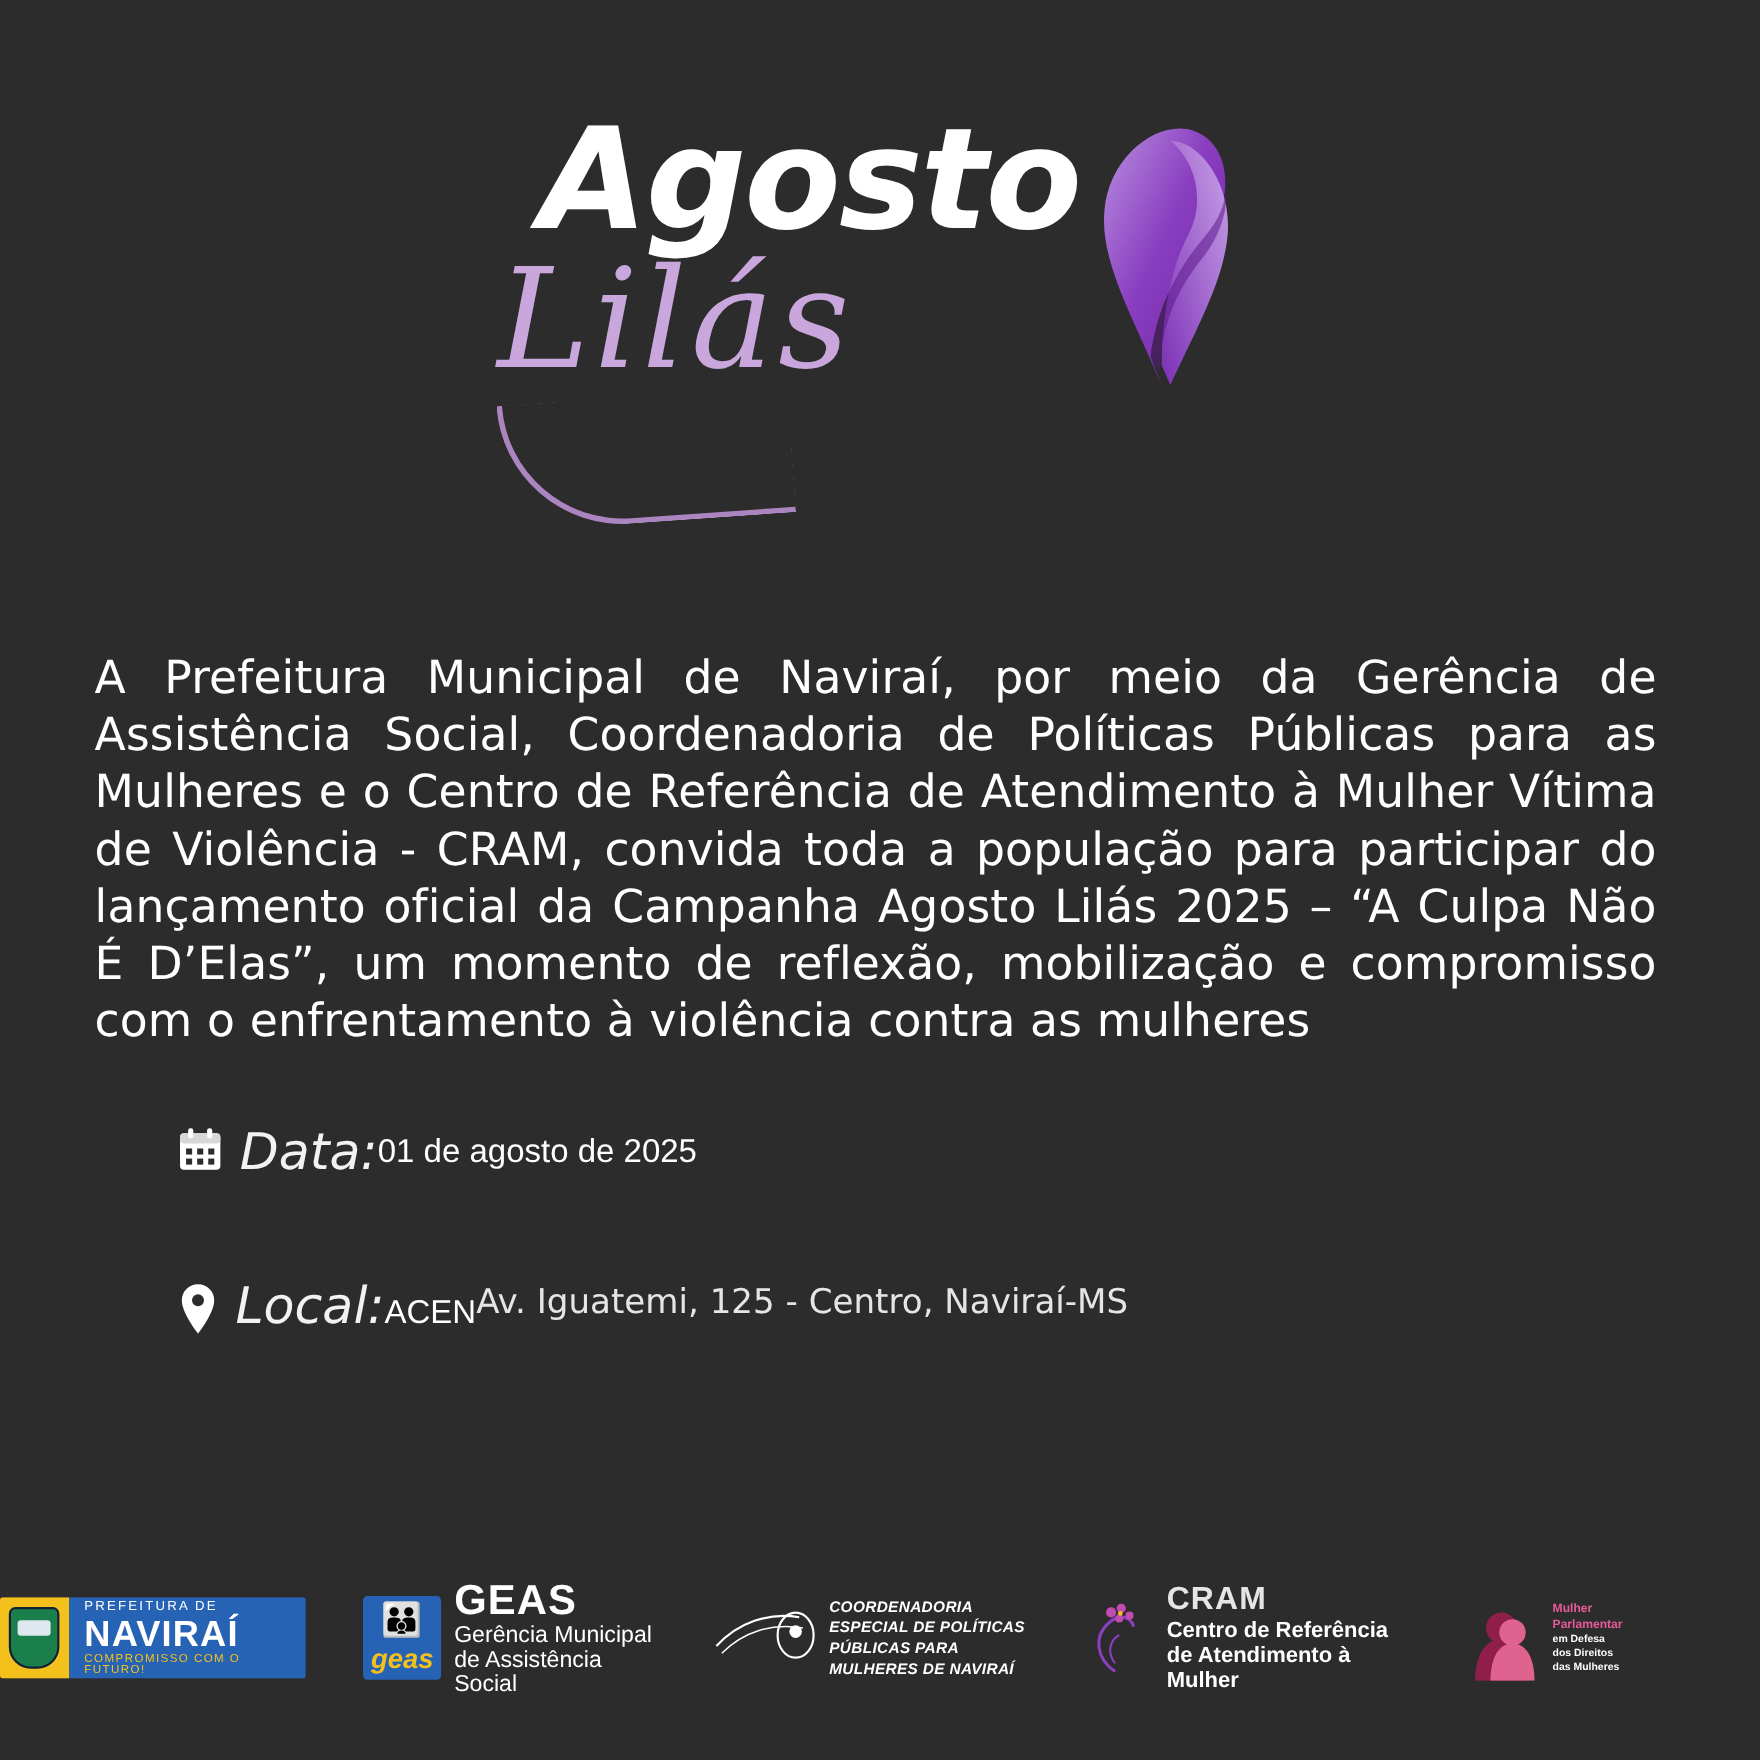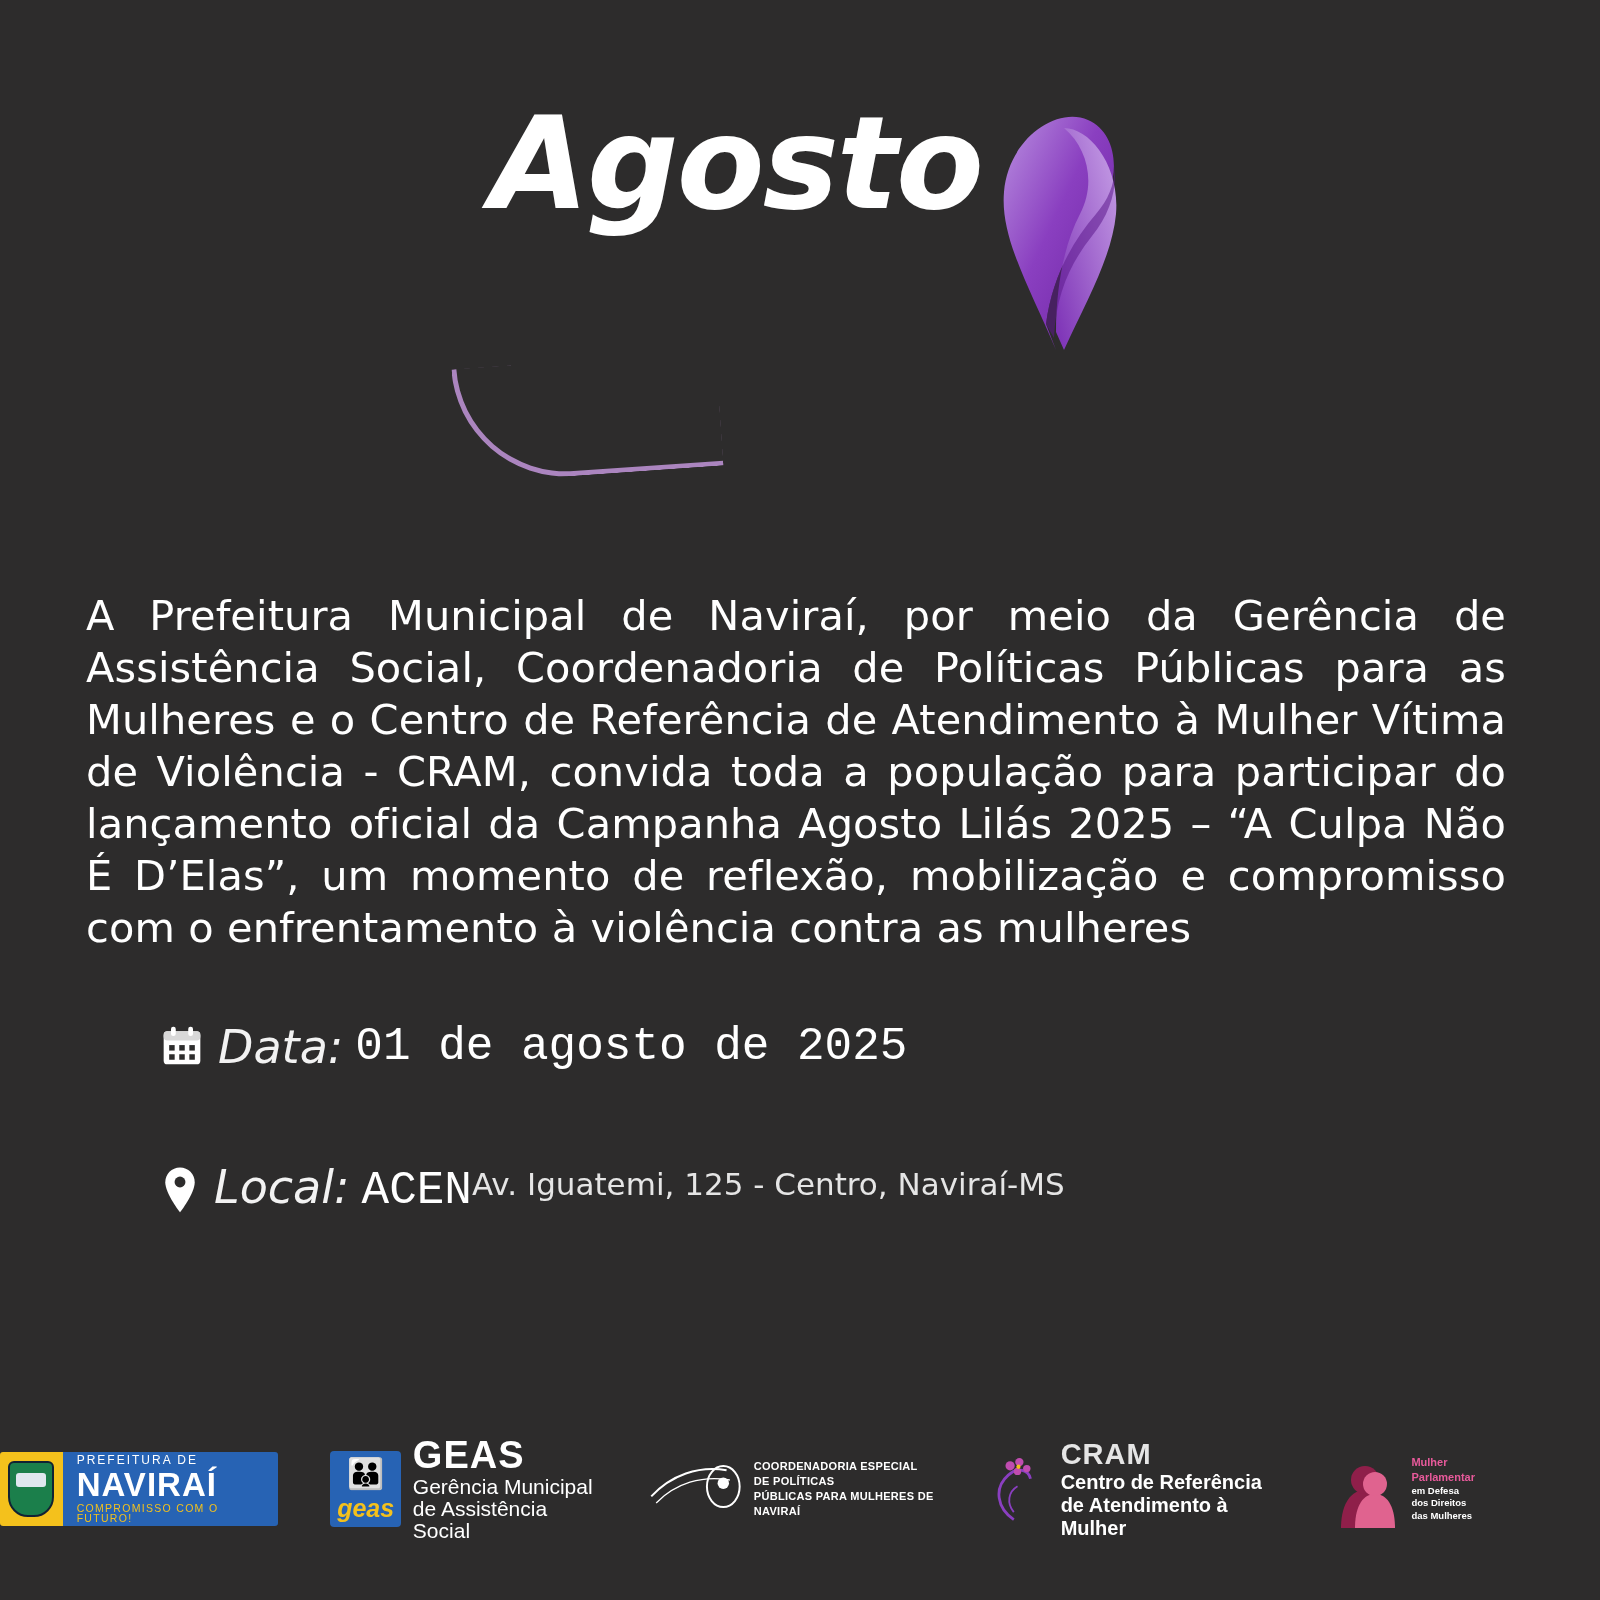--- a/index.html
+++ b/index.html
@@ -99,24 +99,23 @@
     line-height: 1;
   }
   .label {
     font-family: "DejaVu Sans", sans-serif;
     font-style: italic;
     font-size: 46px;
     color: #f2f2f2;
     white-space: nowrap;
   }
   .value {
-    font-family: Liberation Mono, monospace;
-    font-size: 46px;
-    color: #ffffff;
-    margin-left: 12px;
+    font-family: Liberation Sans, sans-serif;
+    font-size: 30px;
+    color: #ffffff;
     white-space: nowrap;
   }
   .local-wrap { display: flex; flex-direction: row; }
   .local-line1 { display: flex; align-items: baseline; }
   .local-addr {
     font-family: "DejaVu Sans", sans-serif;
     font-size: 31px;
     color: #e5e5e5;
     margin-top: 6px;
     white-space: nowrap;
@@ -194,46 +193,48 @@
     color: #f4c11c; margin-bottom: 4px;
   }
   .geas-txt { margin-left: 12px; line-height: 1.05; }
   .geas-title { font-size: 38px; font-weight: bold; color: #fff; letter-spacing: 1px; }
   .geas-sub { font-size: 21px; color: #fff; }
 
   
   .coord { display: flex; align-items: center; }
   .coord-txt {
     margin-left: 8px;
-    font-size: 11px;
+    font-size: 14px;
     font-weight: bold;
     color: #ffffff;
     line-height: 1.35;
     letter-spacing: .3px;
     max-width: 180px;
+    font-style: italic;
   }
 
   
   .cram { display: flex; align-items: center; }
   .cram-txt { margin-left: 10px; line-height: 1.15; }
   .cram-title { font-size: 29px; font-weight: bold; color: #e5e5e5; letter-spacing: 1px; }
   .cram-sub { font-size: 20px; color: #fff; font-weight: bold; }
 
   
   .frente { display: flex; align-items: center; }
   .frente-txt { margin-left: 6px; font-size: 9.5px; color: #ffffff; line-height: 1.35; font-weight: bold; }
   .frente-title { font-size: 11px; color: #e85a9b; font-weight: bold; }
 </style>
 </head>
 <body>
 
 <div class="poster">
 
   <div class="logo-block">
     <div class="logo-agosto">Agosto</div>
+    <div class="logo-lilas">Lilás</div>
     <div class="logo-lilas-swash"></div>
 
     <svg class="ribbon" viewBox="0 0 180 280">
       <defs>
         <linearGradient id="rg" x1="0" y1="0" x2="1" y2="1">
           <stop offset="0%" stop-color="#b98fe0"></stop>
           <stop offset="45%" stop-color="#8a3fc0"></stop>
           <stop offset="100%" stop-color="#6a21a0"></stop>
         </linearGradient>
         <linearGradient id="rg2" x1="0" y1="1" x2="1" y2="0">

